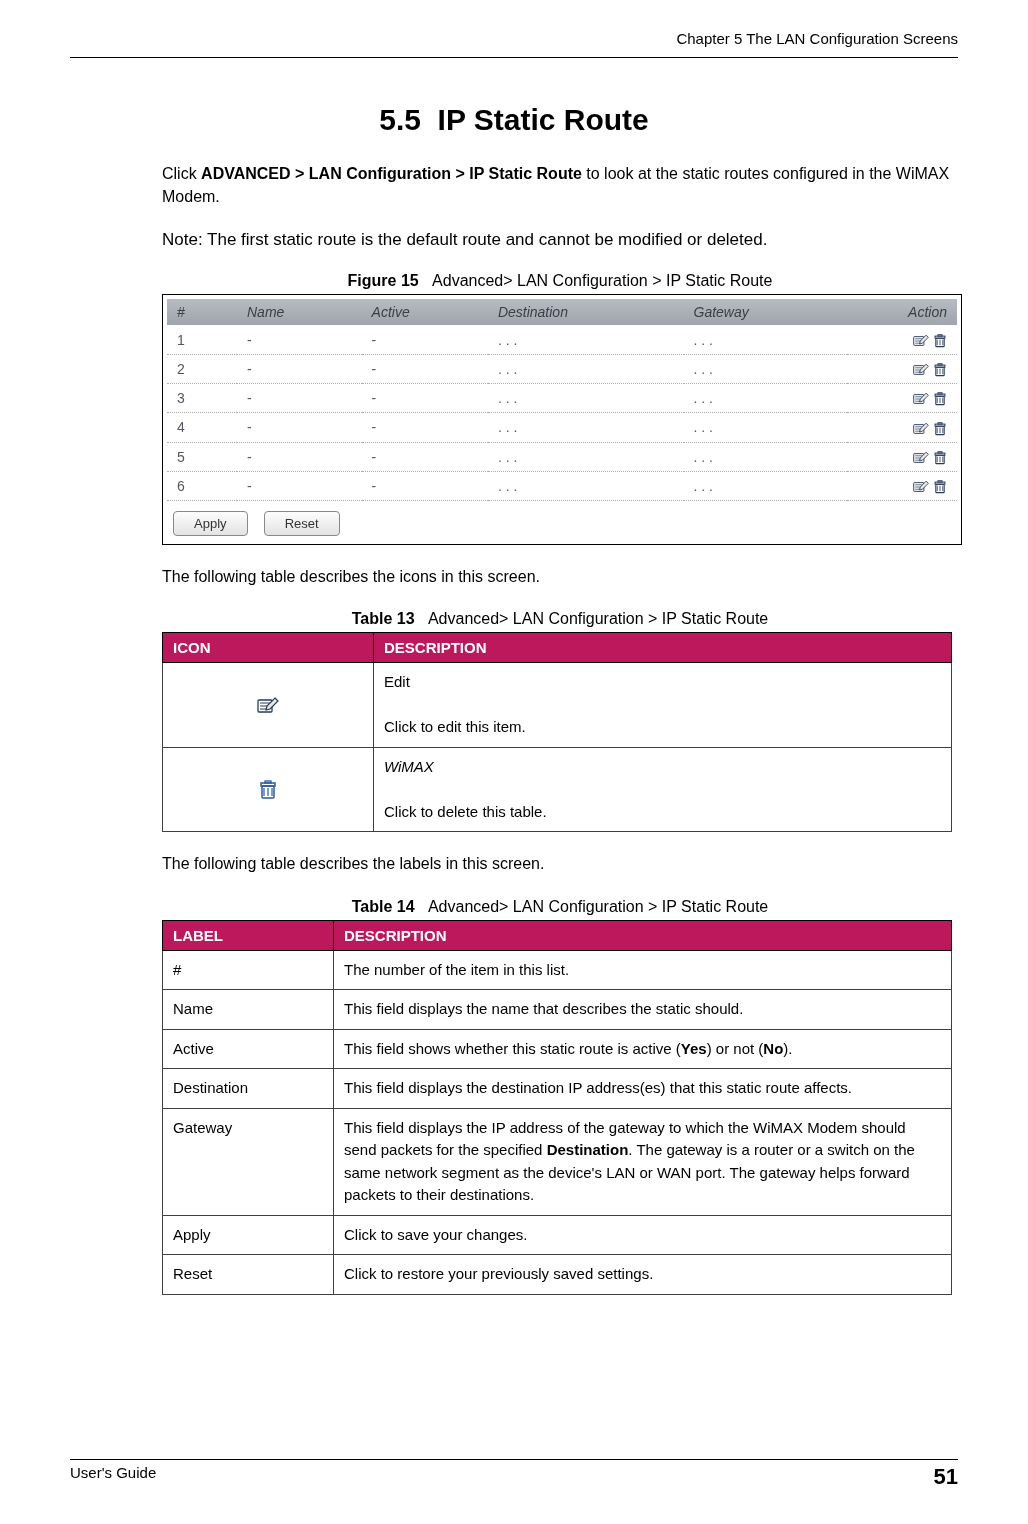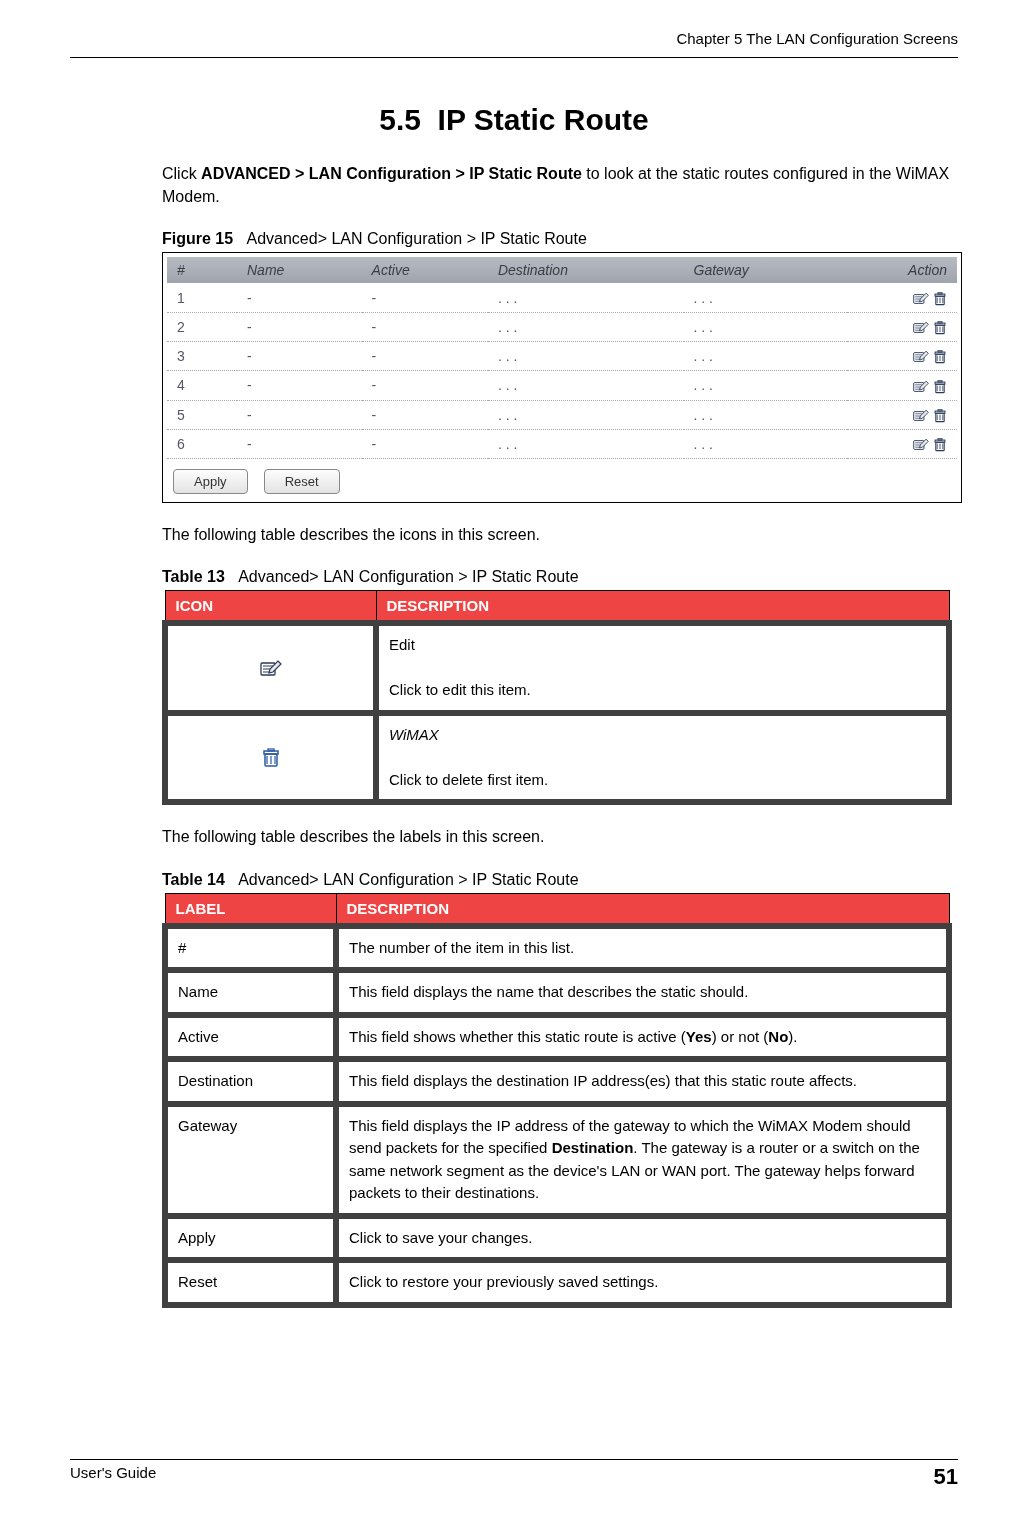--- a/index.html
+++ b/index.html
@@ -44,20 +44,21 @@
   }
   .note {
     font-family: Arial, Helvetica, sans-serif;
     font-size: 17px;
     margin: 0 0 22px 0;
   }
   .fig-caption, .tbl-caption {
     font-family: Arial, Helvetica, sans-serif;
     font-size: 16px;
     margin: 0 0 4px 0;
+    text-align: center;
   }
   .fig-caption b, .tbl-caption b { font-weight: bold; }
   .screenshot-box {
     border: 1.5px solid #000;
     padding: 4px 4px 8px 4px;
     margin-bottom: 20px;
     width: 790px;
   }
   .route-table {
     width: 100%;
@@ -93,32 +94,32 @@
     margin: 0 6px;
     color: #333;
   }
   .info-table {
     border-collapse: collapse;
     width: 790px;
     margin-bottom: 20px;
     font-size: 15px;
   }
   .info-table th {
-    background: #ef4444;
+    background: #be185d;
     color: #fff;
     text-align: left;
     font-family: Arial, Helvetica, sans-serif;
     font-weight: bold;
     padding: 6px 10px;
     border: 1px solid #000;
   }
   .info-table th.icon-col { width: 190px; }
   .info-table th.label-col { width: 150px; }
   .info-table td {
-    border: 6px solid #404040;
+    border: 1px solid #404040;
     padding: 8px 10px;
     vertical-align: top;
     line-height: 1.5;
   }
   .info-table td.center { text-align: center; vertical-align: middle; }
   .footline {
     position: absolute;
     bottom: 34px;
     left: 70px;
     right: 70px;
@@ -141,20 +142,21 @@
 
   <h2 class="section-title">
     <span>5.5</span>&nbsp;&nbsp;<span>IP Static Route</span>
   </h2>
 
   <div class="body-block">
     <p class="para">
       <span>Click </span><b>ADVANCED &gt; LAN Configuration &gt; IP Static Route</b><span> to look at the static routes configured in the WiMAX Modem.</span>
     </p>
 
+    <p class="note">Note: The first static route is the default route and cannot be modified or deleted.</p>
 
     <p class="fig-caption">
       <b>Figure 15</b>&nbsp;&nbsp;&nbsp;<span>Advanced&gt; LAN Configuration &gt; IP Static Route</span>
     </p>
 
     <div class="screenshot-box">
       <table class="route-table">
         <thead>
           <tr>
             <th>#</th>
@@ -304,21 +306,21 @@
         <td class="center">
           <svg class="ricon" width="20" height="20" viewBox="0 0 20 20">
                 <rect x="4" y="6" width="12" height="12" rx="1" fill="none" stroke="#2a5aa0" stroke-width="1.5"></rect>
                 <path d="M6 8v8M10 8v8M14 8v8" stroke="#2a5aa0" stroke-width="1.2"></path>
                 <rect x="3" y="3" width="14" height="3" fill="none" stroke="#2a5aa0" stroke-width="1.5"></rect>
                 <rect x="7" y="1" width="6" height="2" fill="none" stroke="#2a5aa0" stroke-width="1.3"></rect>
               </svg>
         </td>
         <td>
           <i>WiMAX</i><br><br>
-          <span>Click to delete first item.</span>
+          <span>Click to delete this table.</span>
         </td>
       </tr>
     </tbody>
       </table>
 
     <p class="para">The following table describes the labels in this screen.</p>
 
     <p class="tbl-caption">
       <b>Table 14</b>&nbsp;&nbsp;&nbsp;<span>Advanced&gt; LAN Configuration &gt; IP Static Route</span>
     </p>

